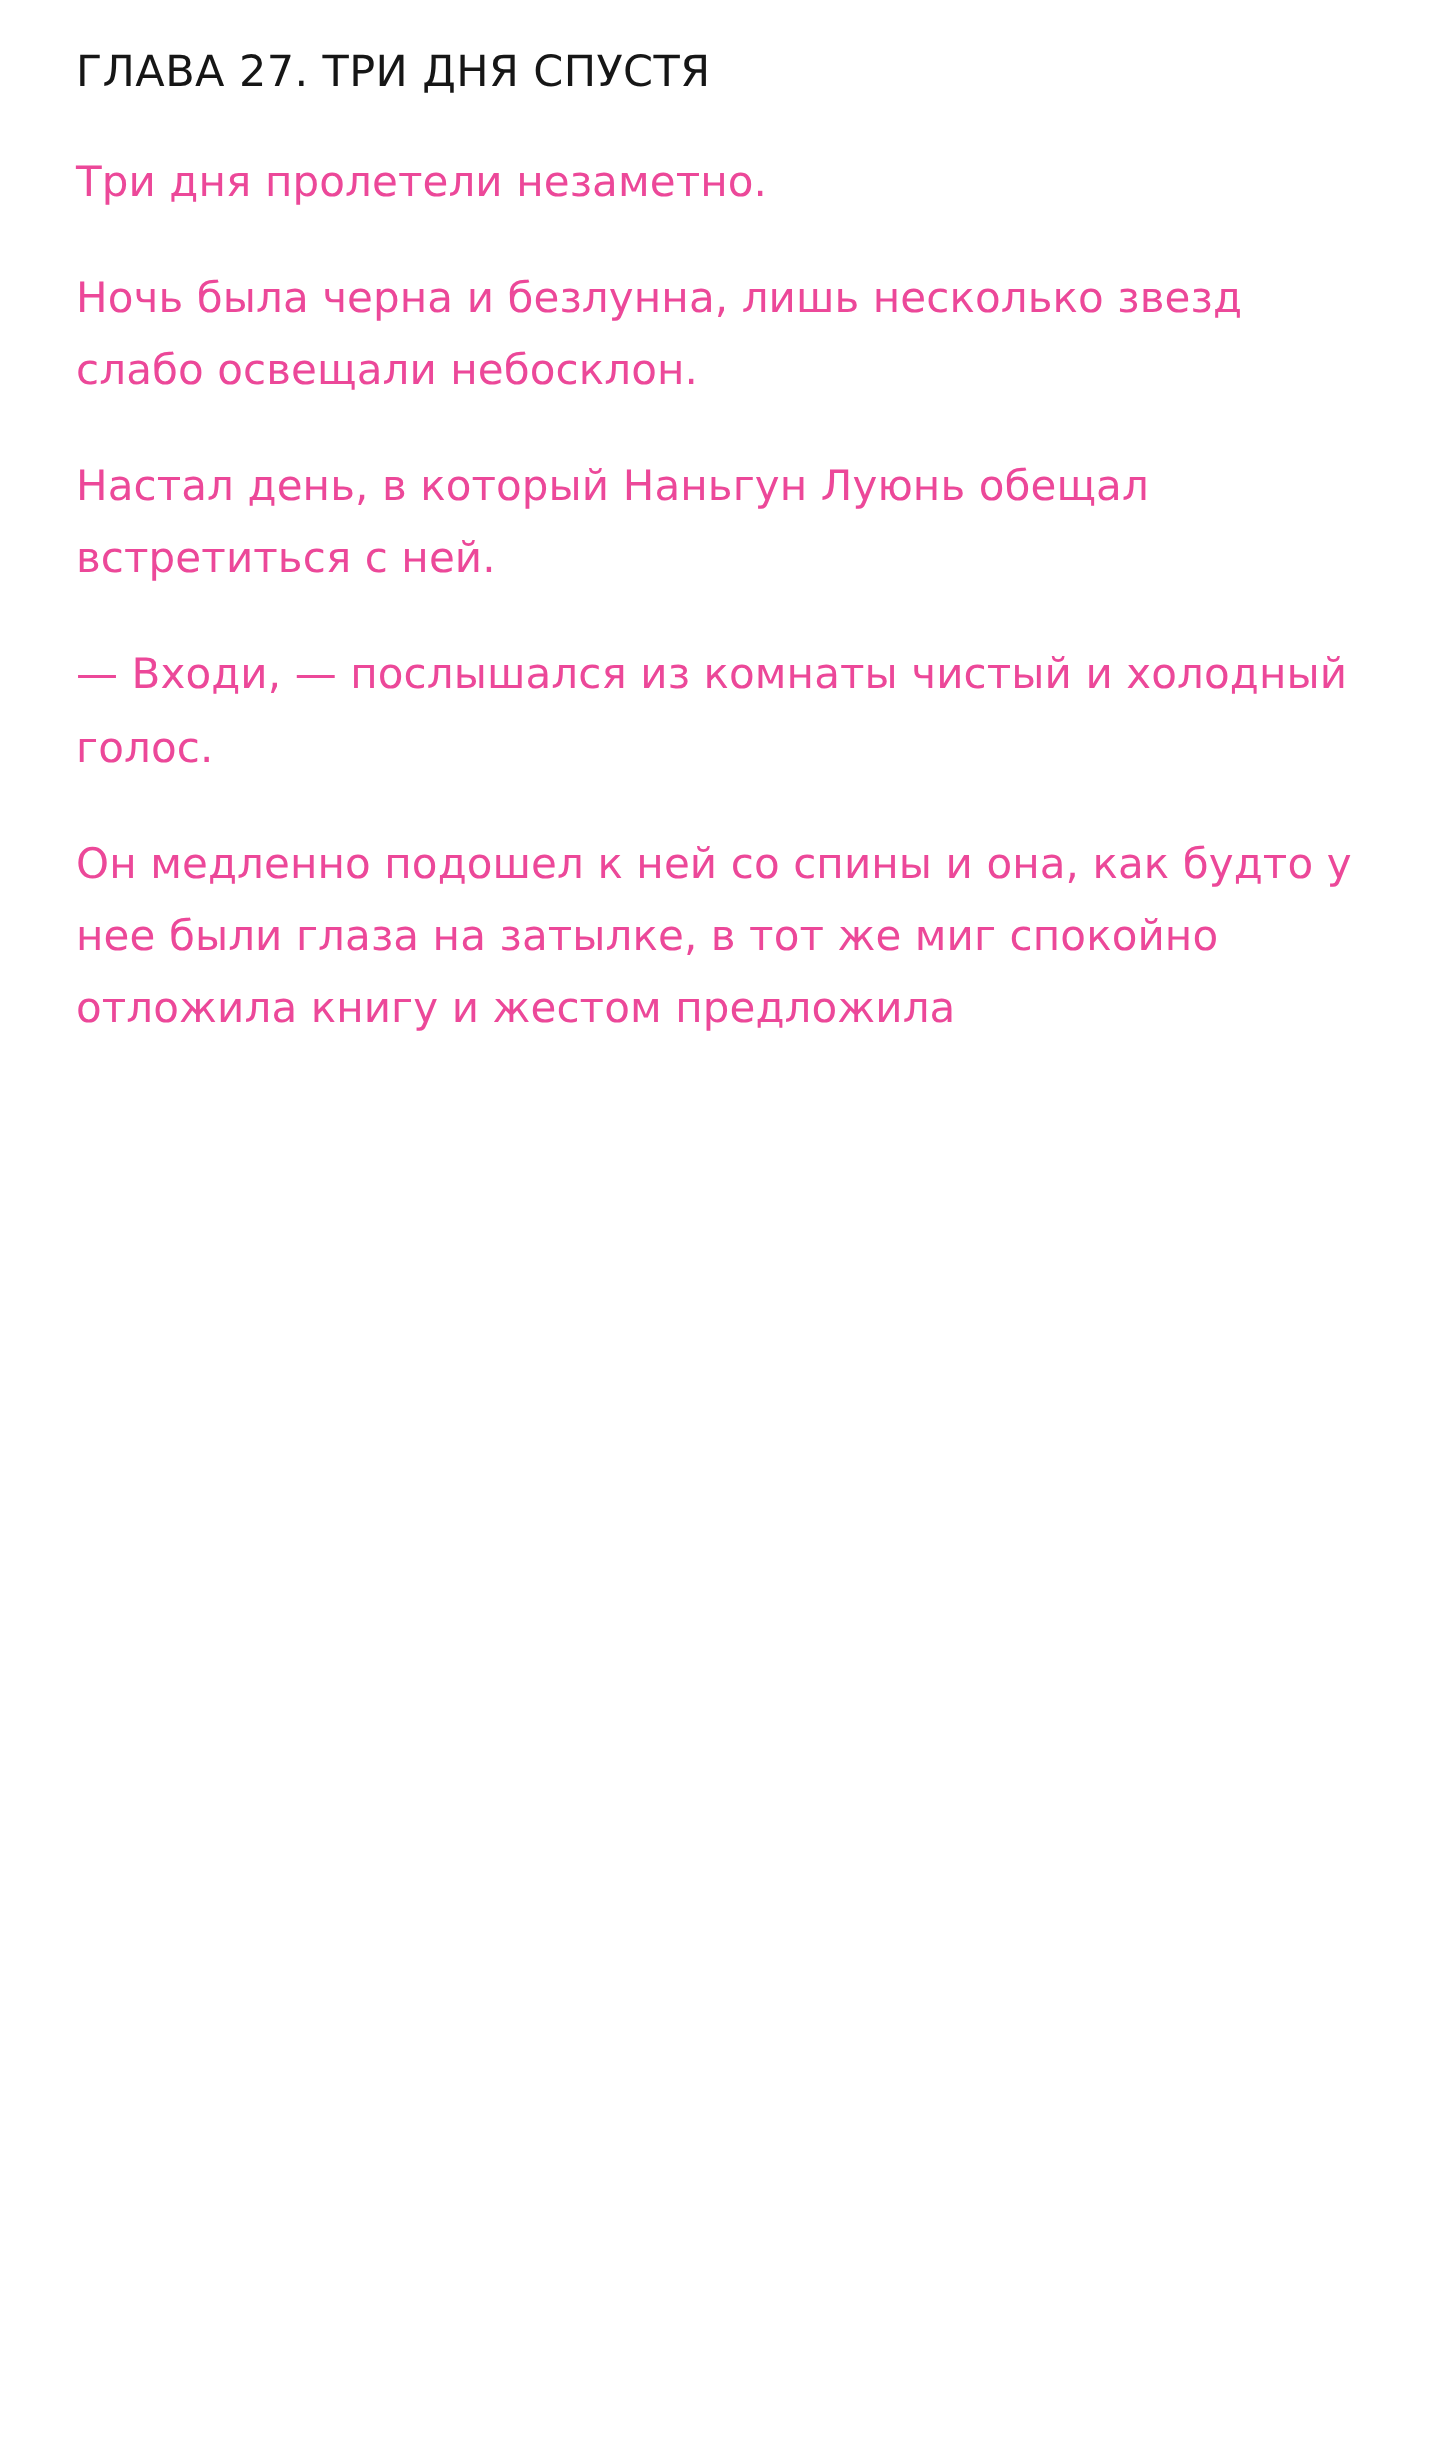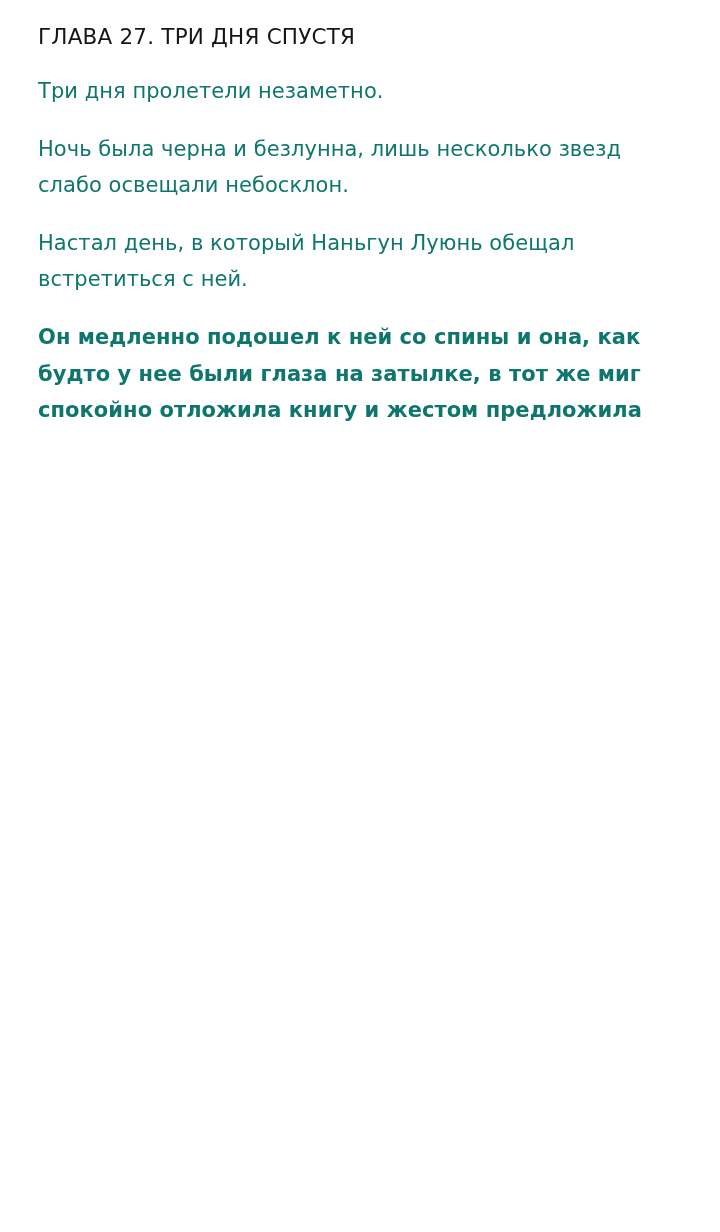--- a/index.html
+++ b/index.html
@@ -25,31 +25,31 @@
     line-height: 1.25;
     font-weight: 400;
     letter-spacing: 0.2px;
     color: #161616;
     margin: 6px 0 22px 0;
   }
   .para {
     font-size: 21px;
     line-height: 1.72;
     margin: 0 0 22px 0;
-    color: #0f766e;
+    color: #ec4899;
     letter-spacing: 0.05px;
   }
   .para:last-child {
     margin-bottom: 17px;
-    font-weight: bold;
   }
 </style>
 </head>
 <body>
 
 <div class="reader">
   <h1 class="chapter-title">ГЛАВА 27. ТРИ ДНЯ СПУСТЯ</h1>
 
   <p class="para">Три дня пролетели незаметно.</p>
   <p class="para">Ночь была черна и безлунна, лишь несколько звезд слабо освещали небосклон.</p>
   <p class="para">Настал день, в который Наньгун Луюнь обещал встретиться с ней.</p>
+  <p class="para">— Входи, — послышался из комнаты чистый и холодный голос.</p>
   <p class="para">Он медленно подошел к ней со спины и она, как будто у нее были глаза на затылке, в тот же миг спокойно отложила книгу и жестом предложила</p>
 </div>
 
 </body></html>

